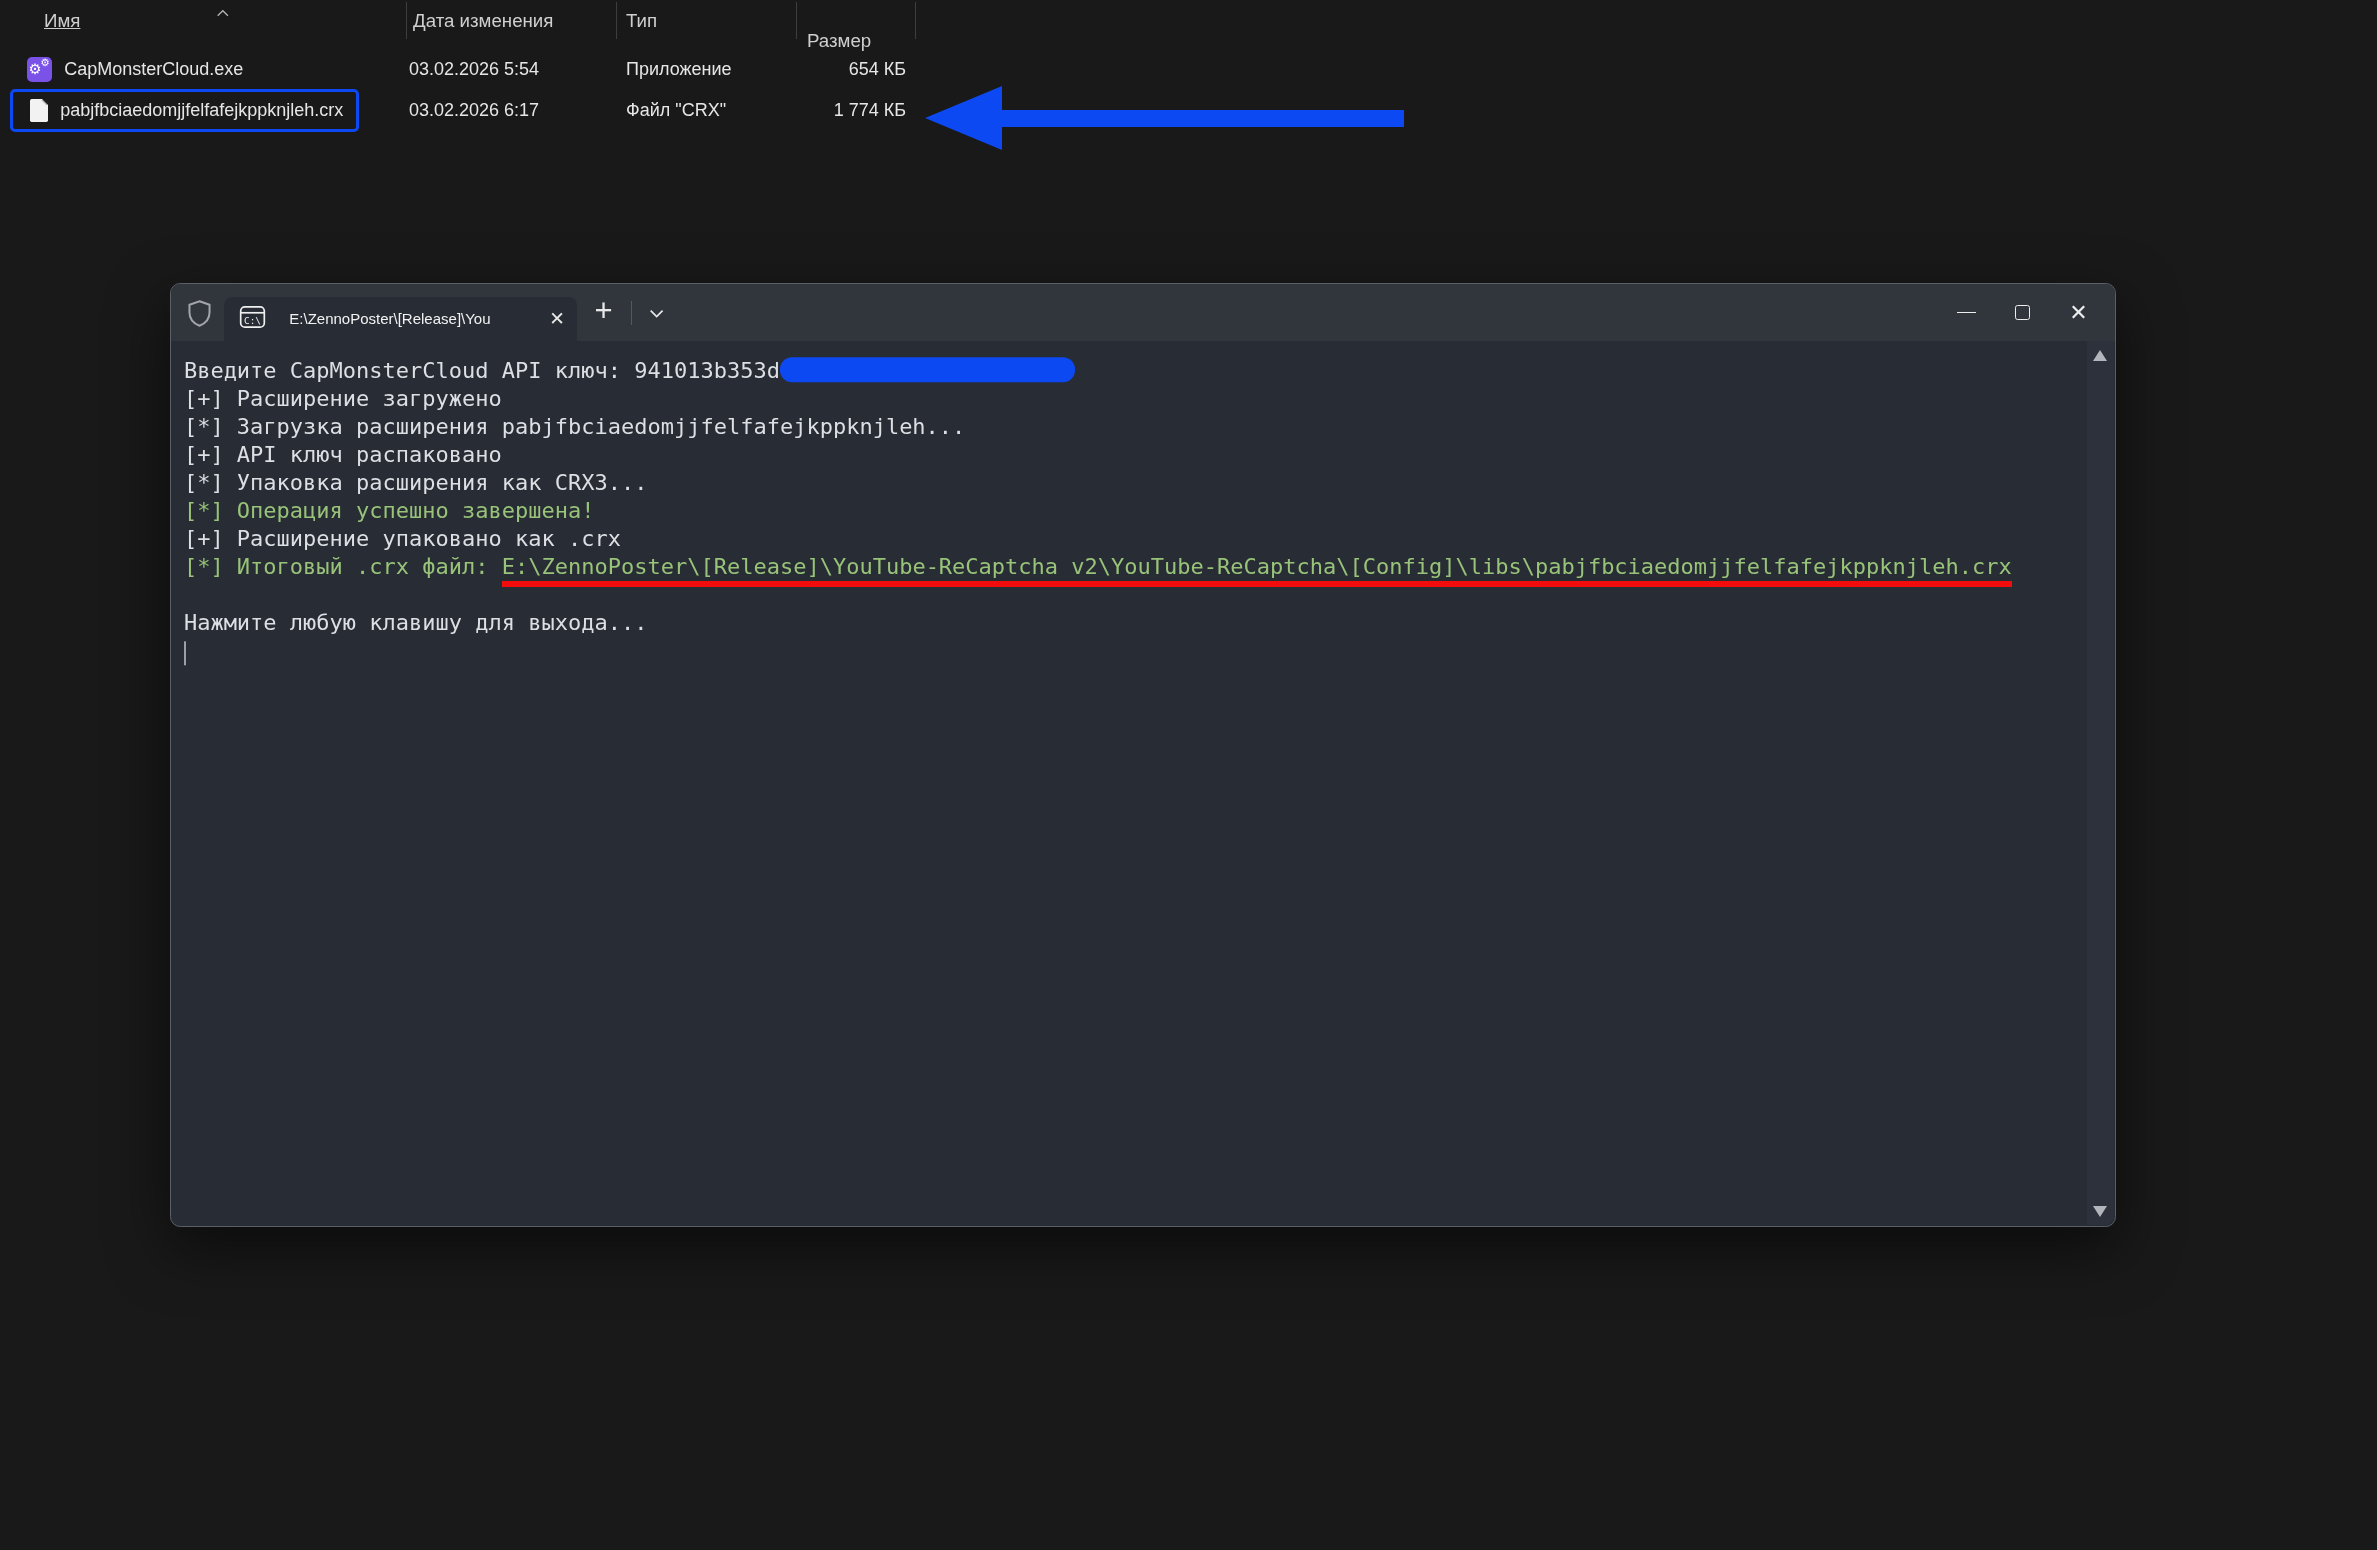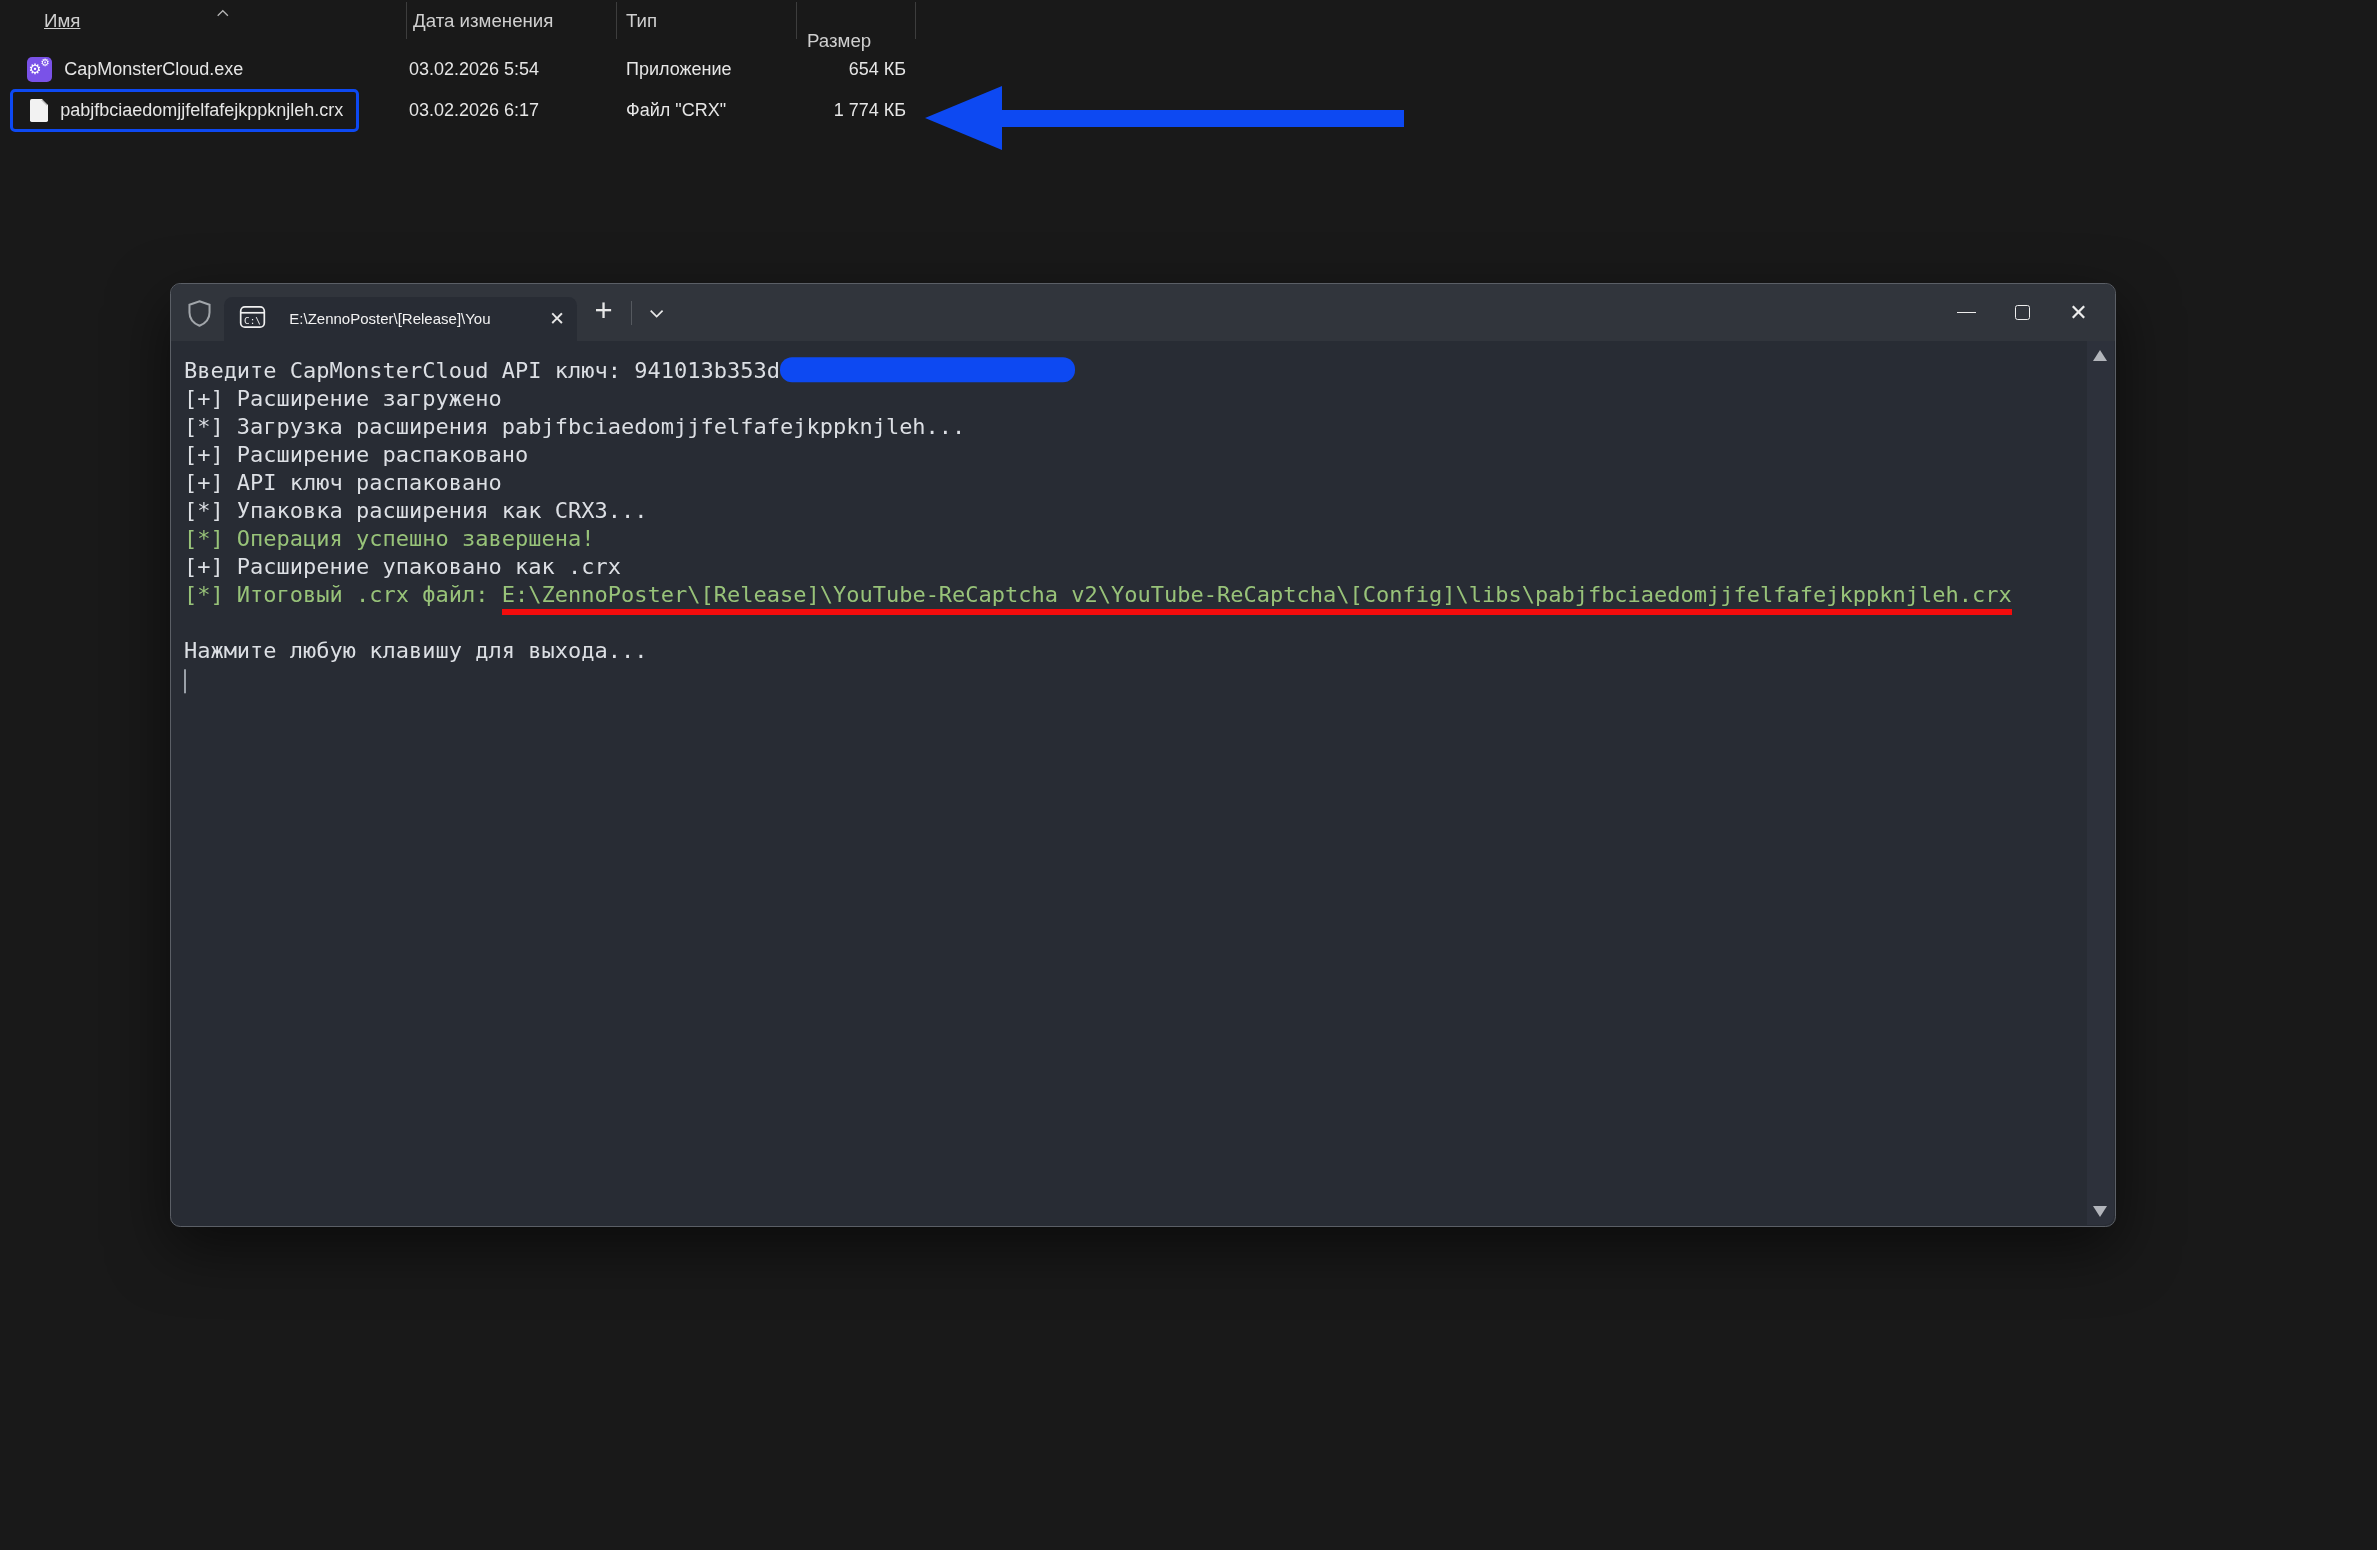--- a/index.html
+++ b/index.html
@@ -153,21 +153,20 @@
       <div class="wc">
           <span class="glyph-close">✕</span>
         </div>
     </div>
   </div>
 
   <div class="content" id="console">
       <div class="cline fg"><span>Введите CapMonsterCloud API ключ: 941013b353d</span><span class="redaction"></span></div>
       <div class="cline fg">[+] Расширение загружено</div>
       <div class="cline fg">[*] Загрузка расширения pabjfbciaedomjjfelfafejkppknjleh...</div>
-      <div class="cline fg">[+] Расширение распаковано</div>
       <div class="cline fg">[+] API ключ распаковано</div>
       <div class="cline fg">[*] Упаковка расширения как CRX3...</div>
       <div class="cline green">[*] Операция успешно завершена!</div>
       <div class="cline fg">[+] Расширение упаковано как .crx</div>
       <div class="cline green"><span>[*] Итоговый .crx файл: </span><span class="path-underline">E:\ZennoPoster\[Release]\YouTube-ReCaptcha v2\YouTube-ReCaptcha\[Config]\libs\pabjfbciaedomjjfelfafejkppknjleh.crx</span></div>
       <div class="cline fg">&nbsp;</div>
       <div class="cline fg">Нажмите любую клавишу для выхода...</div>
       <div class="cline fg"><span class="cursor"></span></div>
     </div>
 

